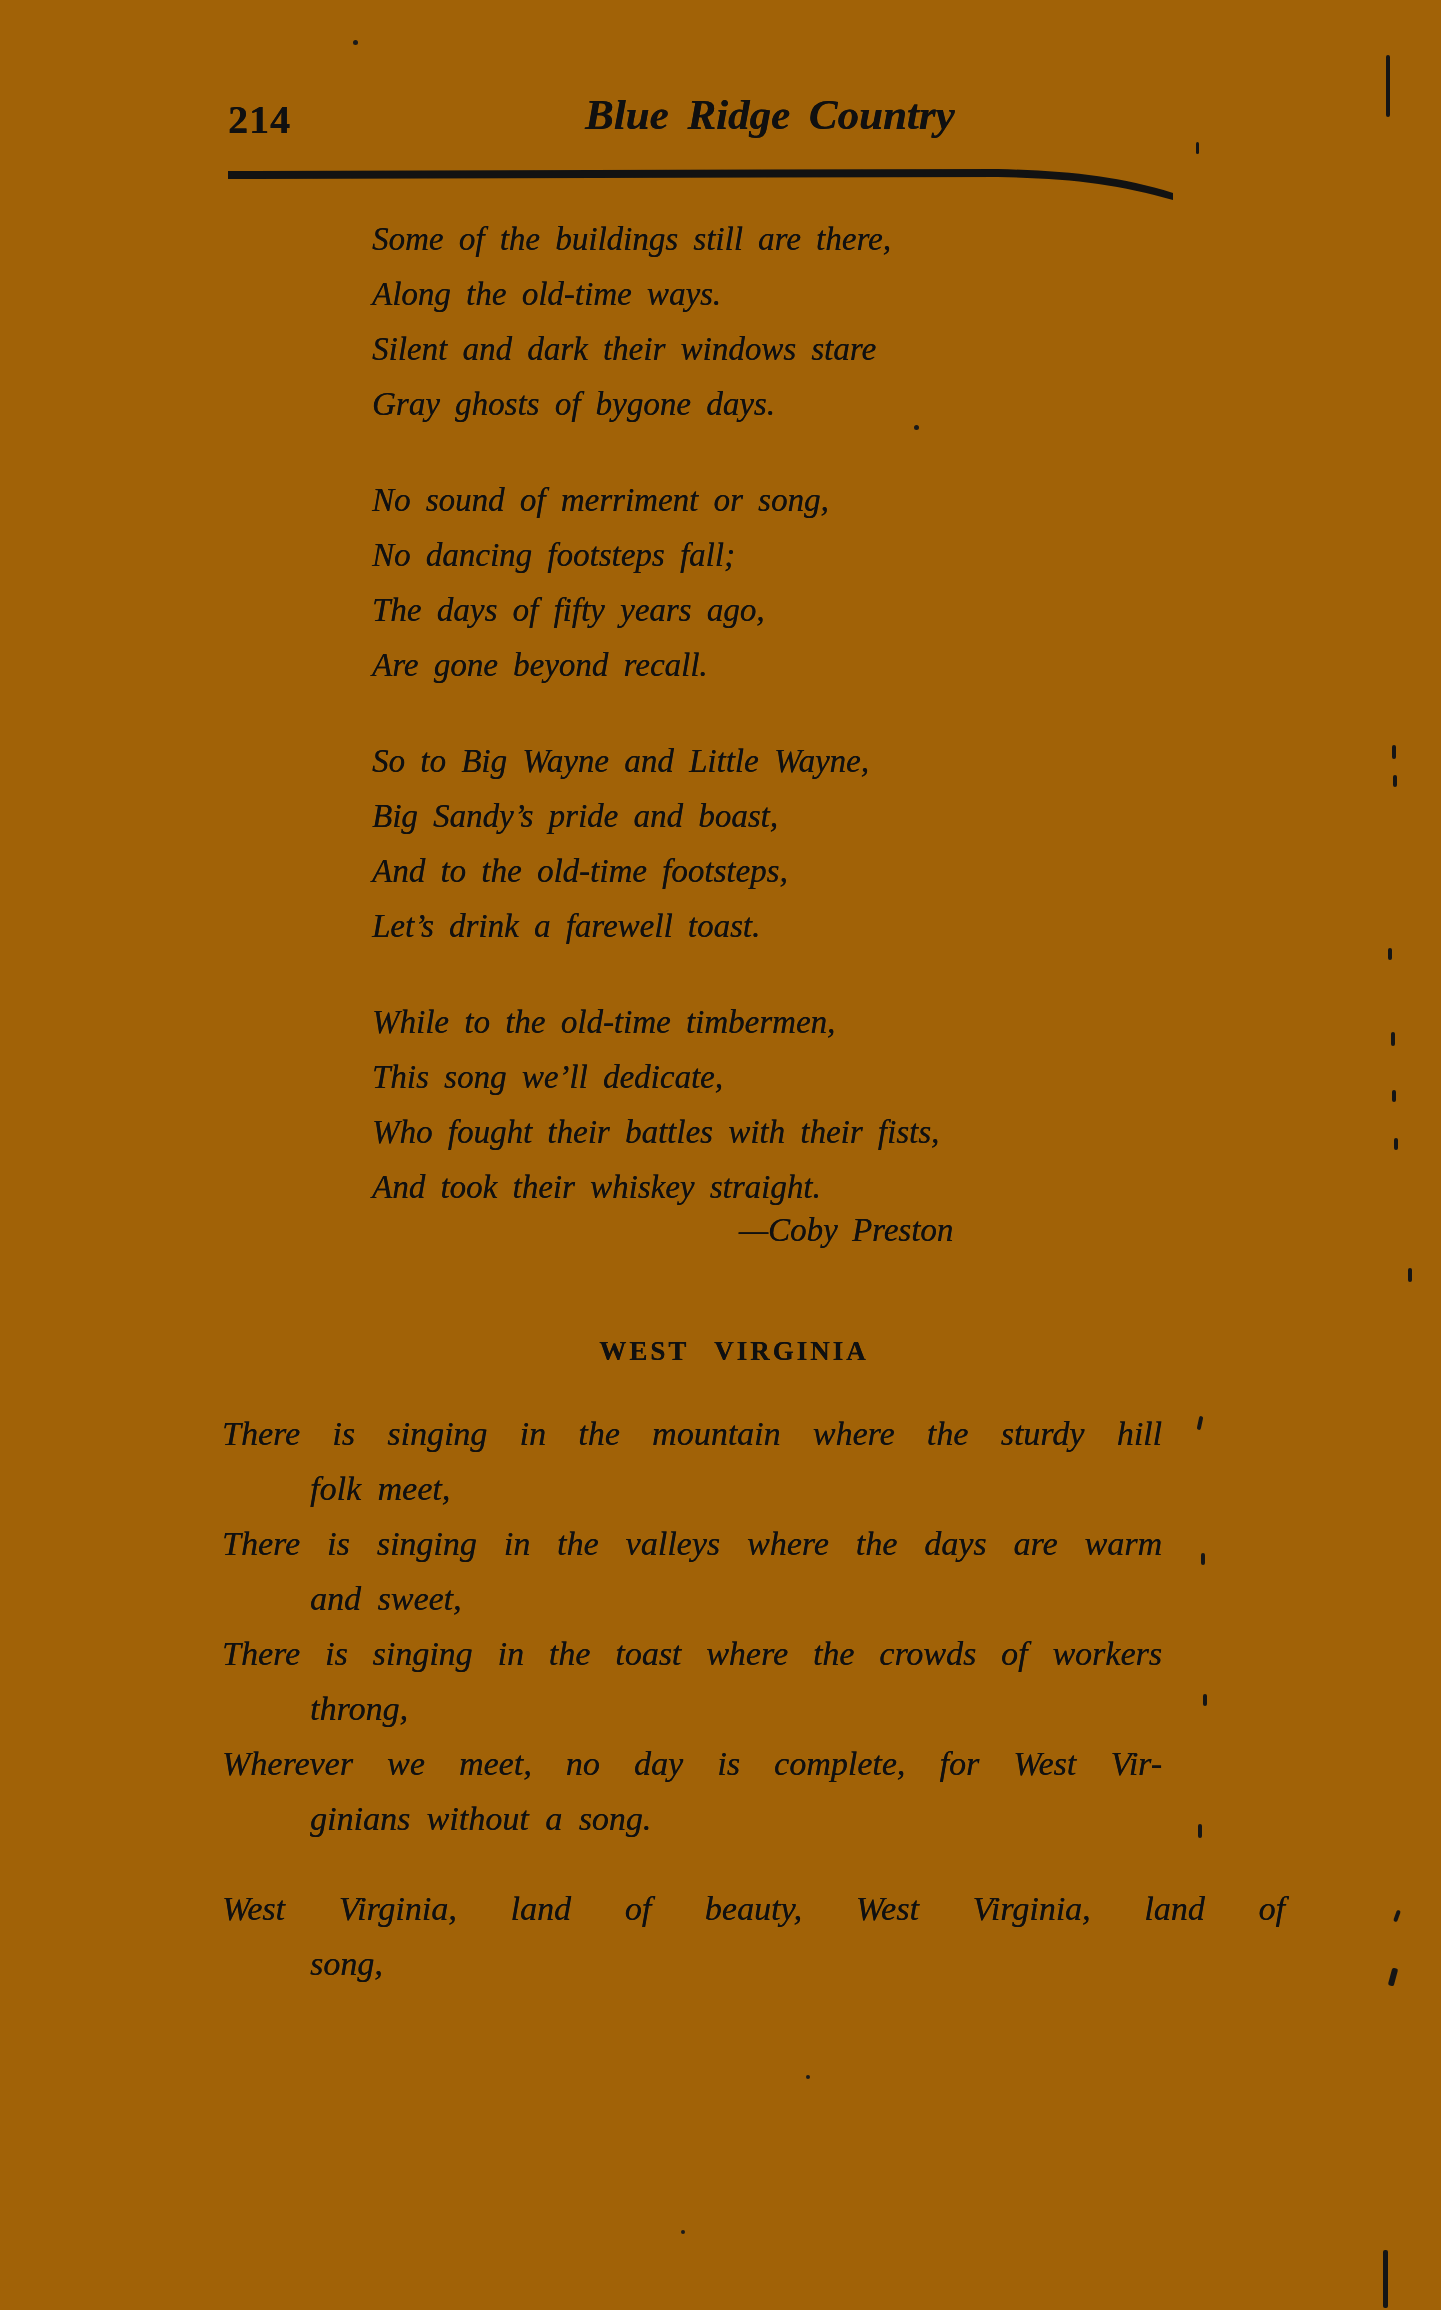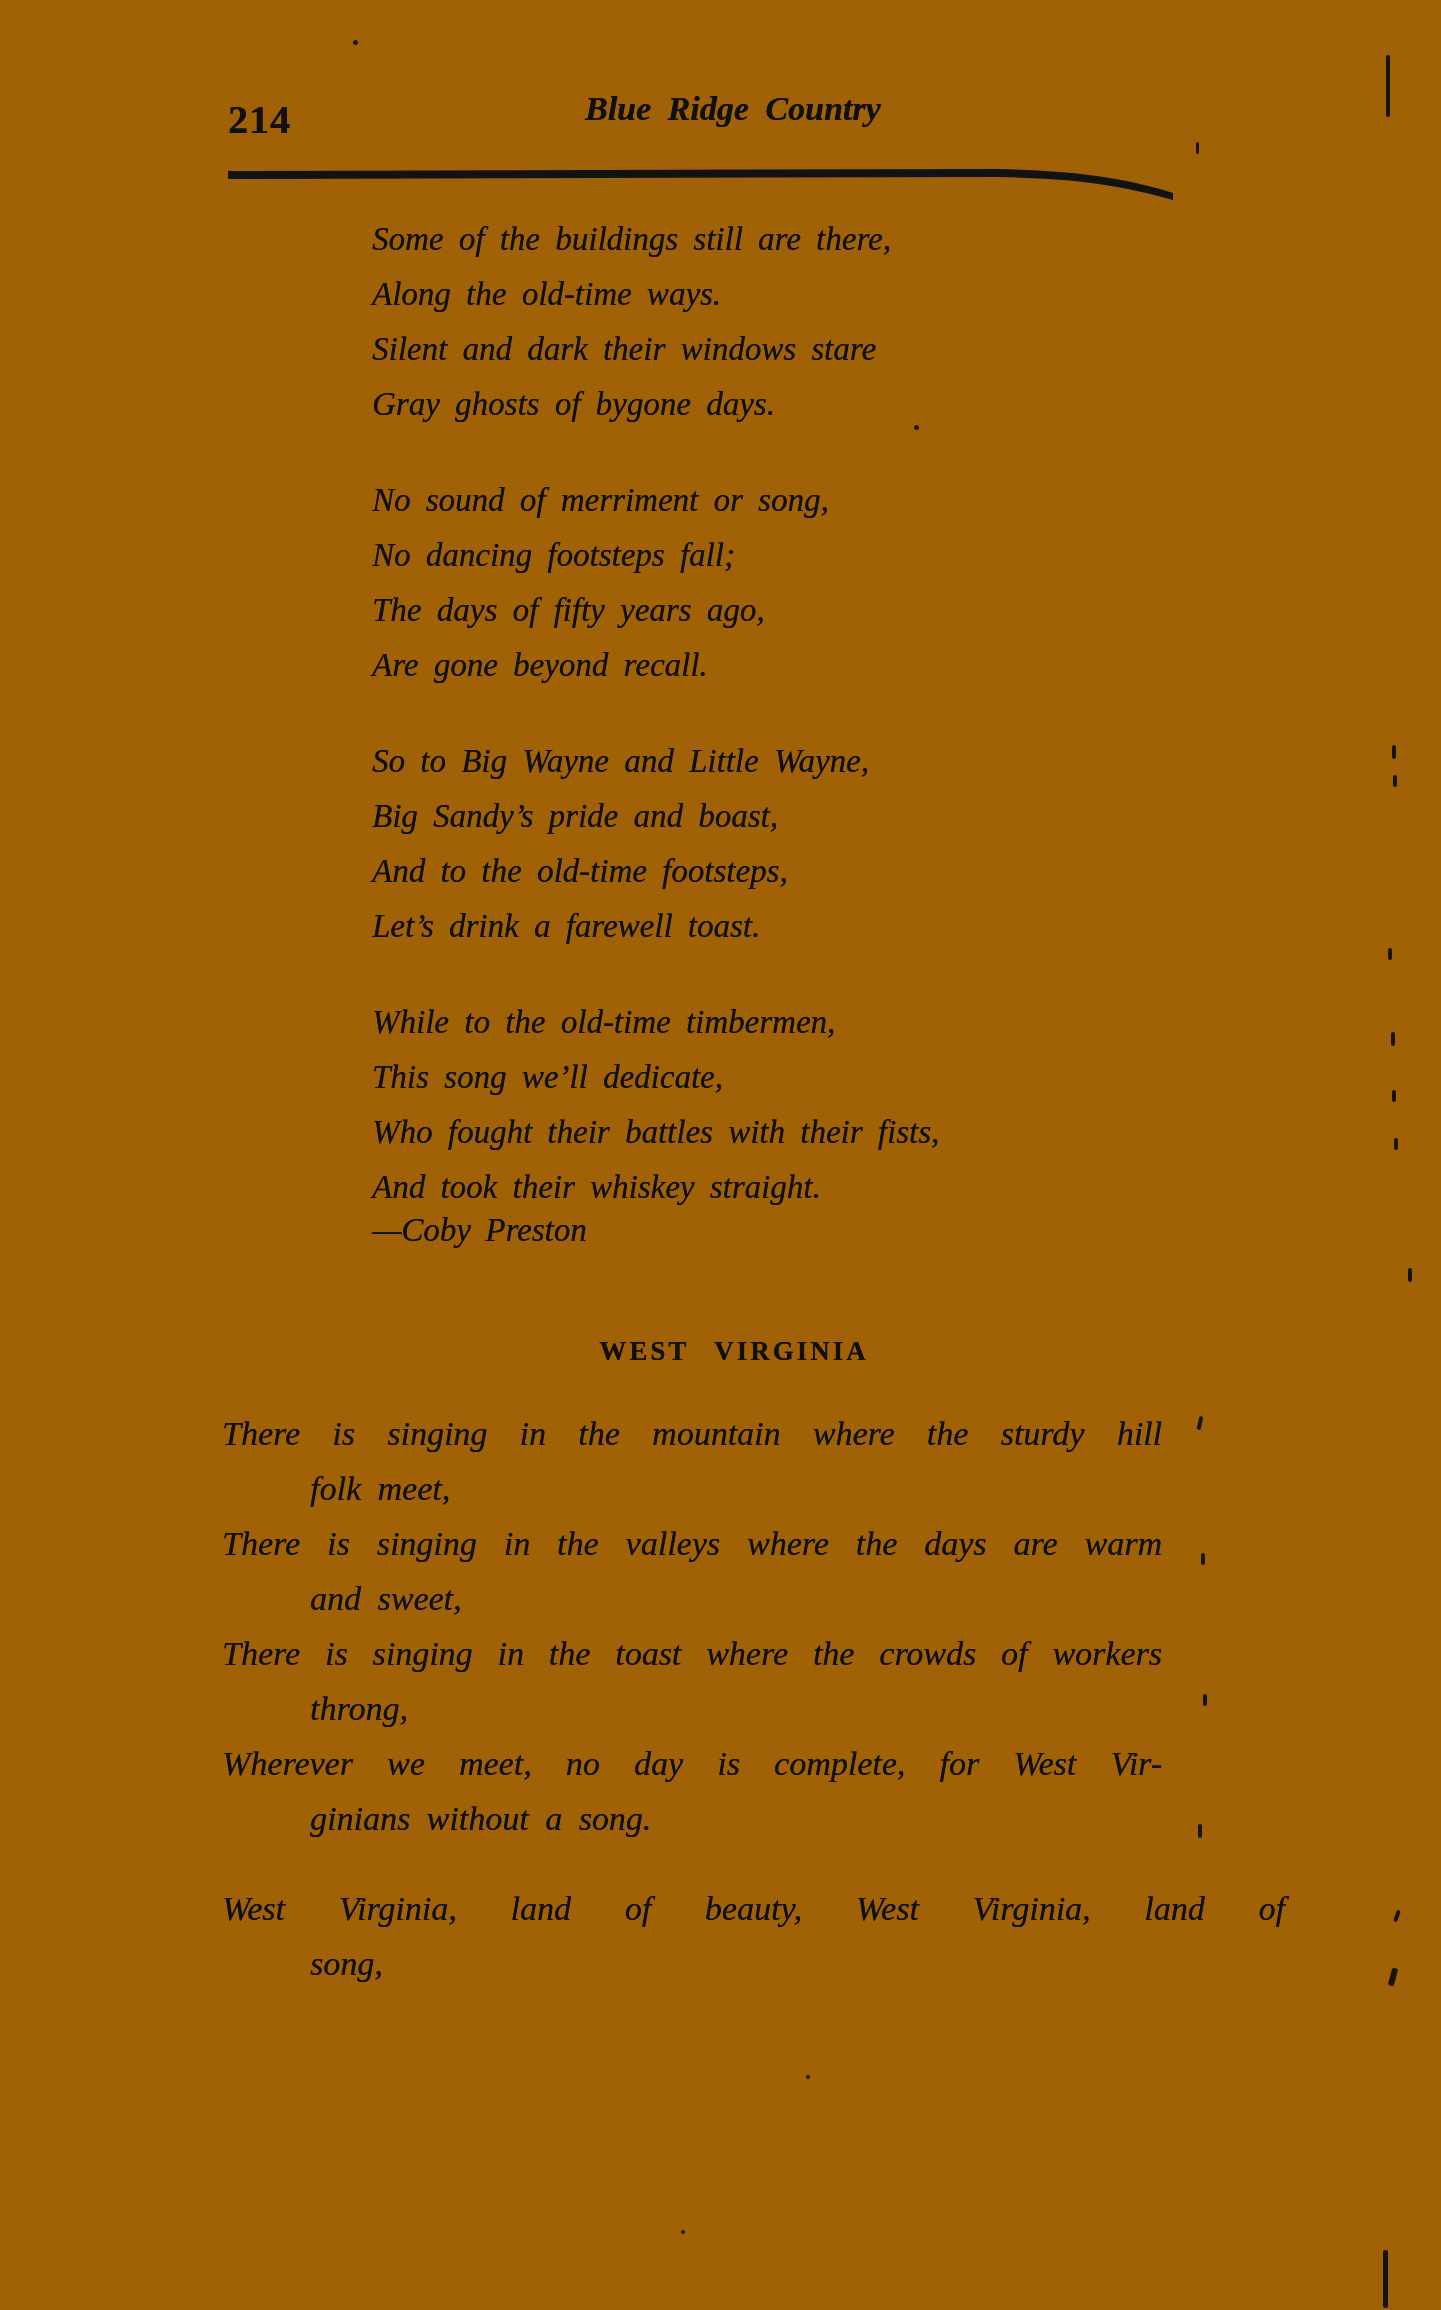--- a/index.html
+++ b/index.html
@@ -13,36 +13,36 @@
   }
   .page{position:absolute;inset:0;background:#a16207;}
   
   .pagenum{
     position:absolute;left:228px;top:96px;
     font-size:40px;font-weight:700;letter-spacing:1px;
     text-shadow:0.3px 0.3px 0 #111;
   }
   .runtitle{
     position:absolute;left:585px;top:90px;width:430px;
-    font-size:34px;font-style:italic;font-weight:700;
+    font-size:43px;font-style:italic;font-weight:700;
     word-spacing:8px;white-space:nowrap;
     text-shadow:0.2px 0.2px 0 #111;
   }
   .rule{position:absolute;left:228px;top:166px;}
   
   .stanzas{position:absolute;left:372px;top:212px;width:760px;}
   .stanza{margin:0 0 41px 0;}
   .sline{
     height:55px;line-height:55px;white-space:nowrap;
     font-size:33px;font-style:italic;word-spacing:7px;
     text-shadow:0.25px 0.25px 0 #111;
   }
   .attribution{
     position:absolute;left:372px;top:1212px;width:948px;
-    text-align:left;font-size:33px;font-style:italic;
+    text-align:center;font-size:33px;font-style:italic;
     word-spacing:6px;text-shadow:0.25px 0.25px 0 #111;
   }
   
   .heading{
     position:absolute;left:264px;top:1336px;width:940px;
     text-align:center;font-size:27px;font-weight:700;
     letter-spacing:3px;word-spacing:16px;
     text-shadow:0.2px 0.2px 0 #111;
   }
   

